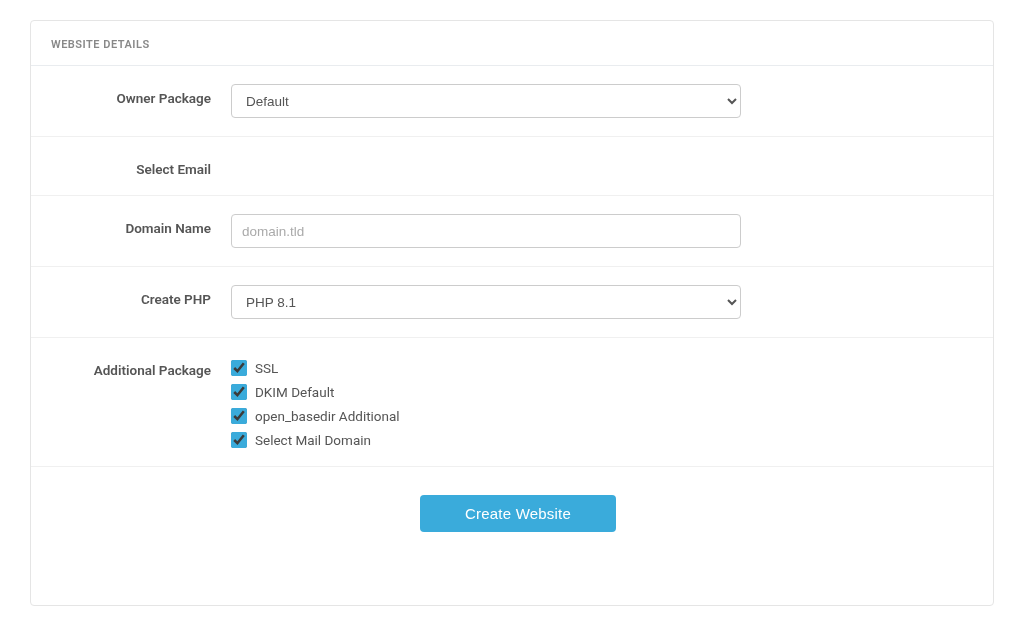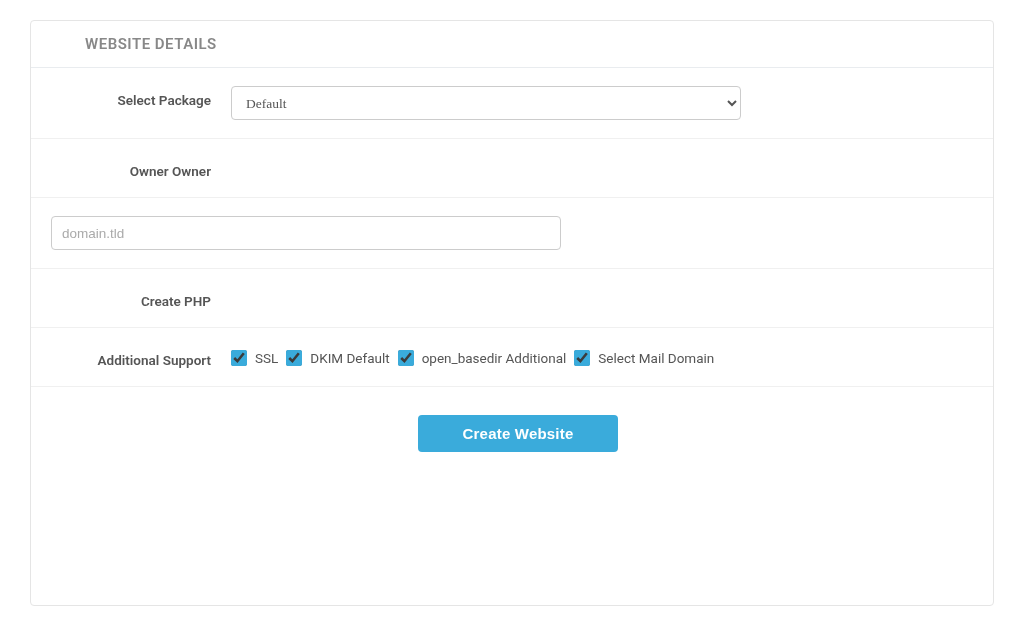--- a/index.html
+++ b/index.html
@@ -30,26 +30,25 @@
       margin: 20px 30px;
       flex: 1;
     }
 
     .card-header {
       padding: 14px 20px;
       border-bottom: 1px solid #e9ecef;
     }
 
     .card-header-title {
-      font-size: 15px;
+      font-size: 11px;
       font-weight: 600;
       color: #888;
       text-transform: uppercase;
       letter-spacing: 0.5px;
-      margin-left: 34px;
     }
 
     .form-row {
       display: flex;
       align-items: flex-start;
       padding: 18px 20px;
       border-bottom: 1px solid #f0f0f0;
     }
 
     .form-label {
@@ -76,30 +75,29 @@
       border-radius: 4px;
       font-size: 13.5px;
       color: #555;
       background: #fff;
       appearance: auto;
       height: 34px;
     }
 
     select.form-control {
       background-image: none;
-      font-family: Liberation Serif, serif;
     }
 
     input.form-control::placeholder {
       color: #aaa;
     }
 
     .checkbox-group {
       display: flex;
-      flex-direction: row;
+      flex-direction: column;
       gap: 8px;
       padding-top: 4px;
     }
 
     .checkbox-item {
       display: flex;
       align-items: center;
       gap: 8px;
       font-size: 13.5px;
       color: #555;
@@ -119,64 +117,73 @@
       padding: 28px 20px;
     }
 
     .btn-primary {
       background: #3aabdb;
       color: #fff;
       border: none;
       border-radius: 4px;
       padding: 10px 45px;
       font-size: 15px;
-      font-weight: 700;
+      font-weight: 400;
       cursor: pointer;
       letter-spacing: 0.2px;
       margin-left: 12px;
     }
   </style>
 </head>
 <body>
 
 <div class="page-container">
   <div class="card">
     <div class="card-header">
       <span class="card-header-title">WEBSITE DETAILS</span>
     </div>
 
     <div class="form-row">
-      <div class="form-label">Select Package</div>
+      <div class="form-label">Owner Package</div>
       <div class="form-control-wrap">
         <select class="form-control">
           <option>Default</option>
           <option>Basic</option>
           <option>Standard</option>
           <option>Premium</option>
         </select>
       </div>
     </div>
 
     <div class="form-row">
-      <div class="form-label">Owner Owner</div>
-    </div>
-
-    <div class="form-row">
+      <div class="form-label">Select Email</div>
+    </div>
+
+    <div class="form-row">
+      <div class="form-label">Domain Name</div>
       <div class="form-control-wrap">
         <input type="text" class="form-control" placeholder="domain.tld" style="">
       </div>
     </div>
 
 
     <div class="form-row">
       <div class="form-label">Create PHP</div>
-    </div>
-
-    <div class="form-row">
-      <div class="form-label">Additional Support</div>
+      <div class="form-control-wrap">
+        <select class="form-control">
+          <option>PHP 7.4</option>
+          <option>PHP 8.0</option>
+          <option selected="">PHP 8.1</option>
+          <option>PHP 8.2</option>
+        </select>
+      </div>
+    </div>
+
+    <div class="form-row">
+      <div class="form-label">Additional Package</div>
       <div class="form-control-wrap">
         <div class="checkbox-group">
           <label class="checkbox-item">
             <input type="checkbox" checked="" style="">
             <span>SSL</span>
           </label>
           <label class="checkbox-item">
             <input type="checkbox" checked="" style="">
             <span>DKIM Default</span>
           </label>

